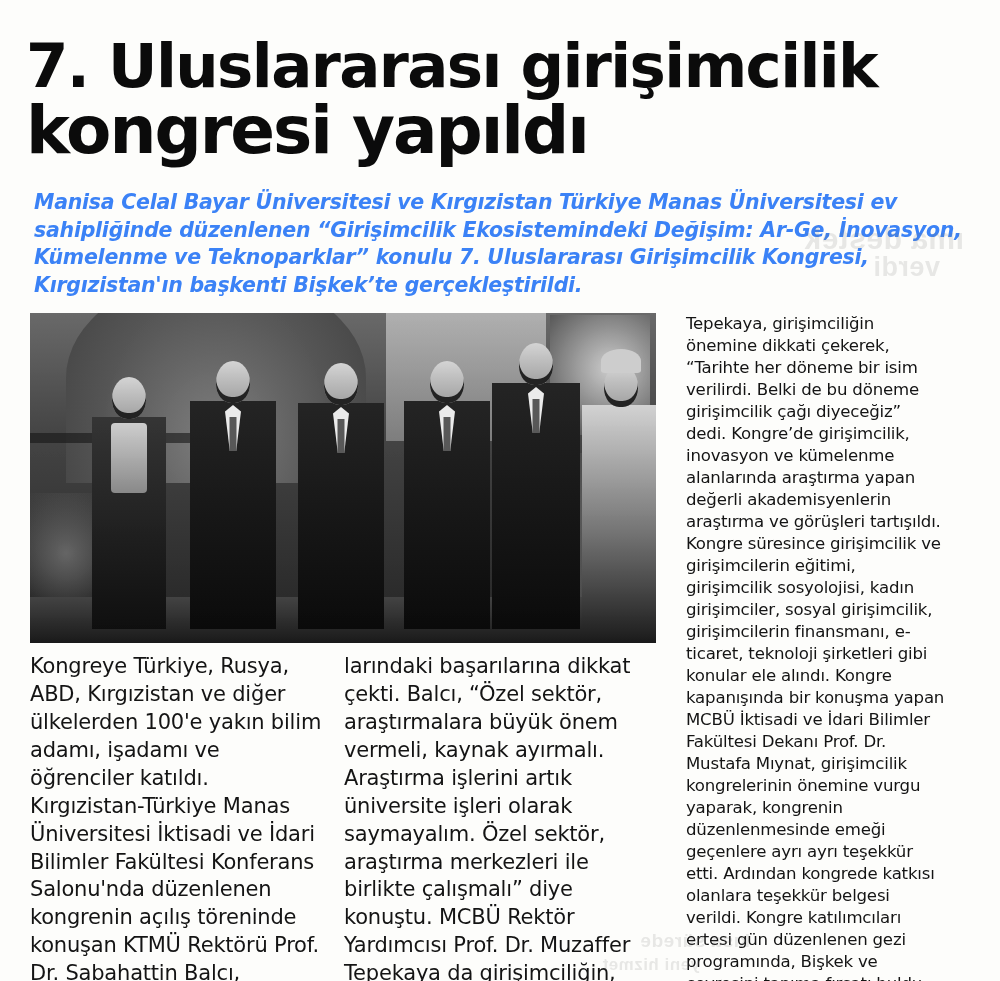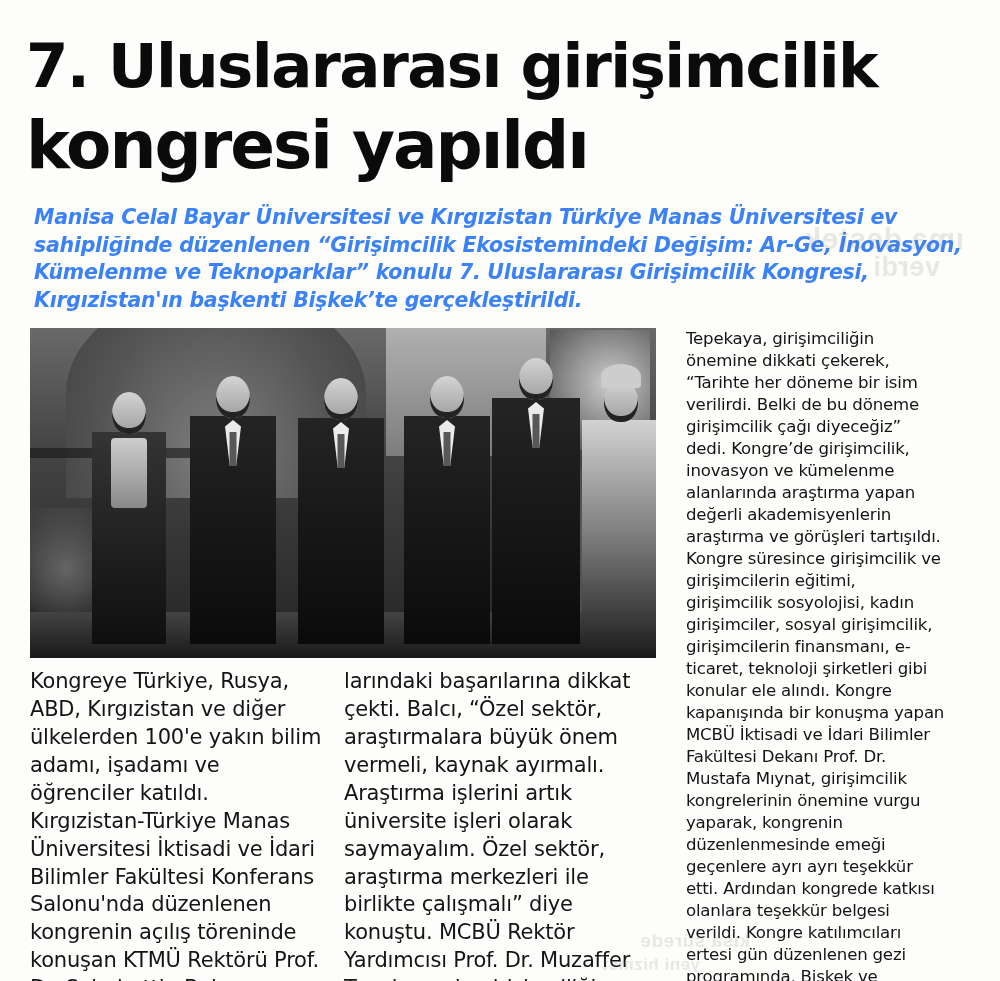--- a/index.html
+++ b/index.html
@@ -46,21 +46,21 @@
     font-weight: 700;
     font-size: 61px;
     line-height: 0.97;
     letter-spacing: -1.6px;
     color: #0b0b0b;
     white-space: nowrap;
   }
   .headline .line2 {
     font-size: 66px;
     letter-spacing: -2px;
-    margin-top: 19px;
+    margin-top: 4px;
   }
 
   .standfirst {
     margin: 26px 30px 0 34px;
     font-family: "DejaVu Sans", sans-serif;
     font-weight: 700;
     font-style: italic;
     font-size: 20.5px;
     line-height: 1.34;
     color: #3b82f6;

